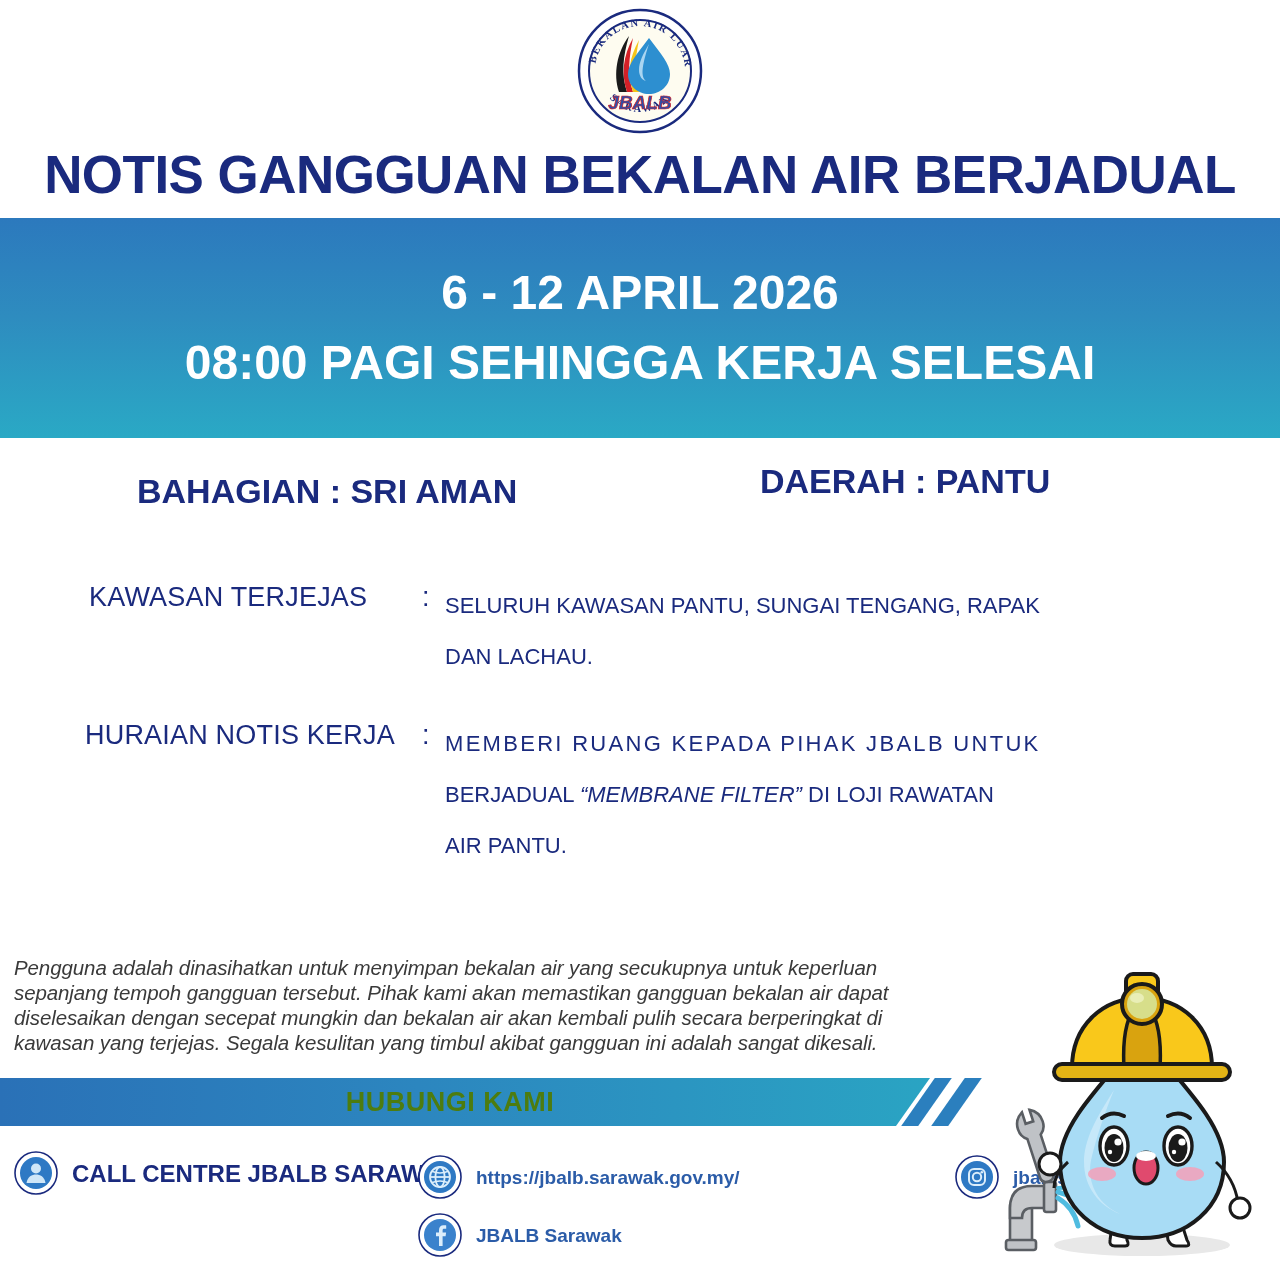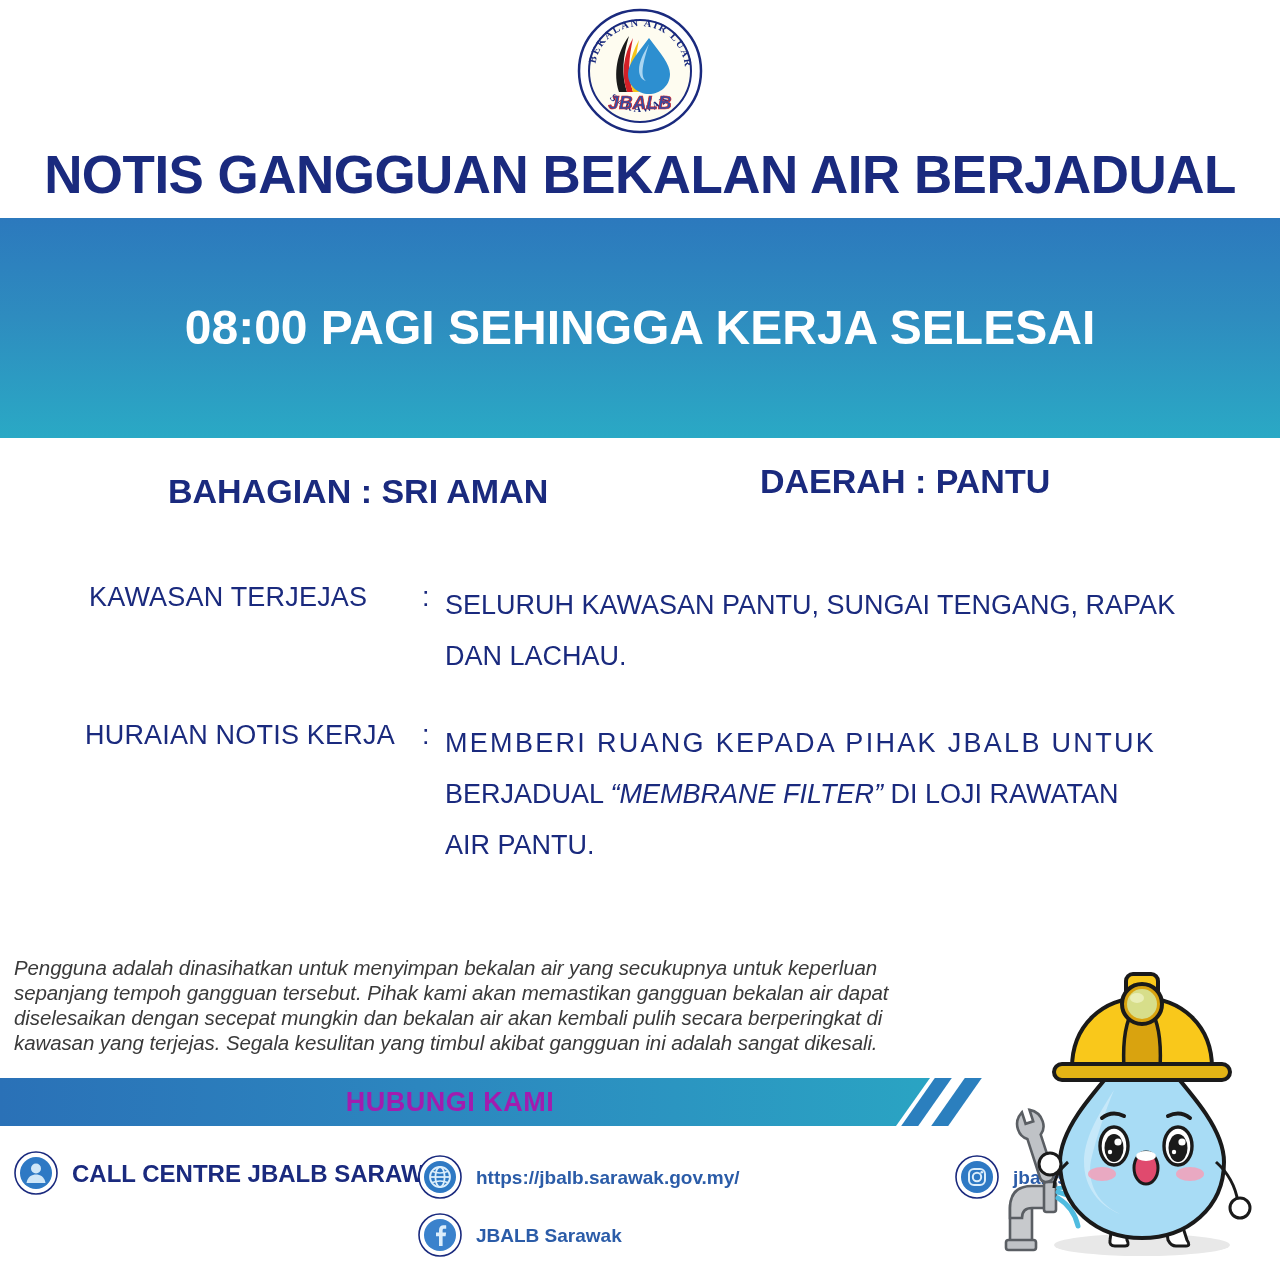--- a/index.html
+++ b/index.html
@@ -89,21 +89,20 @@
     height: 48px;
     color: #1A2A7E;
     font-size: 34px;
     font-weight: bold;
   }
   .div-bahagian {
     position: absolute;
     left: 137px;
     top: 0;
     white-space: nowrap;
-    margin-left: 31px;
   }
   .div-daerah {
     position: absolute;
     left: 760px;
     top: -10px;
     white-space: nowrap;
   }
 
   
   .field {
@@ -118,21 +117,21 @@
     letter-spacing: 0.2px;
   }
   .field-colon {
     position: absolute;
     left: 422px;
     font-size: 27px;
   }
   .field-value {
     position: absolute;
     left: 445px;
-    font-size: 27px;
+    font-size: 22px;
     line-height: 51px;
     width: 740px;
   }
   .fv-line { display: block; white-space: nowrap; }
   .fv-line.spread { letter-spacing: 2.3px; }
   .italic-q { font-style: italic; }
 
   #field-kawasan { top: 580px; left: 0; width: 1280px; }
   #field-kawasan .field-label { left: 89px; top: 2px; }
   #field-kawasan .field-colon { top: 2px; }
@@ -174,21 +173,21 @@
     clip-path: polygon(0 0, 100% 0, calc(100% - 34px) 100%, 0 100%);
   }
   .contact-bar-title {
     position: absolute;
     top: 0;
     left: 0;
     width: 900px;
     height: 48px;
     line-height: 48px;
     text-align: center;
-    color: #a21caf;
+    color: #4d7c0f;
     font-size: 27px;
     font-weight: bold;
     letter-spacing: 0.5px;
   }
   .slash {
     position: absolute;
     top: 0;
     width: 17px;
     height: 48px;
     background: #2B7FBE;
@@ -265,20 +264,21 @@
 
       <path d="M 72,30 C 84,46 93,56 93,66 C 93,78 83,86 72,86 C 61,86 51,78 51,66 C 51,56 60,46 72,30 Z" fill="#2D8FD0"></path>
       <path d="M 72,36 C 66,46 62,54 62,62 C 62,68 65,72 69,73 C 64,69 64,60 72,36 Z" fill="#BFE2F7" opacity="0.85"></path>
       <text x="63" y="101" text-anchor="middle" font-family="'Liberation Sans', sans-serif" font-size="19" font-weight="bold" font-style="italic" fill="#2D4FA8" stroke="#D42027" stroke-width="0.7">JBALB</text>
     </svg>
   </div>
 
   <div class="main-title">NOTIS GANGGUAN BEKALAN AIR BERJADUAL</div>
 
   <div class="date-banner">
+    <div class="date-line">6 - 12 APRIL 2026</div>
     <div class="time-line">08:00 PAGI SEHINGGA KERJA SELESAI</div>
   </div>
 
   <div class="div-row">
     <div class="div-bahagian">BAHAGIAN : SRI AMAN</div>
     <div class="div-daerah">DAERAH : PANTU</div>
   </div>
 
   <div class="field" id="field-kawasan">
     <div class="field-label">KAWASAN TERJEJAS</div>

